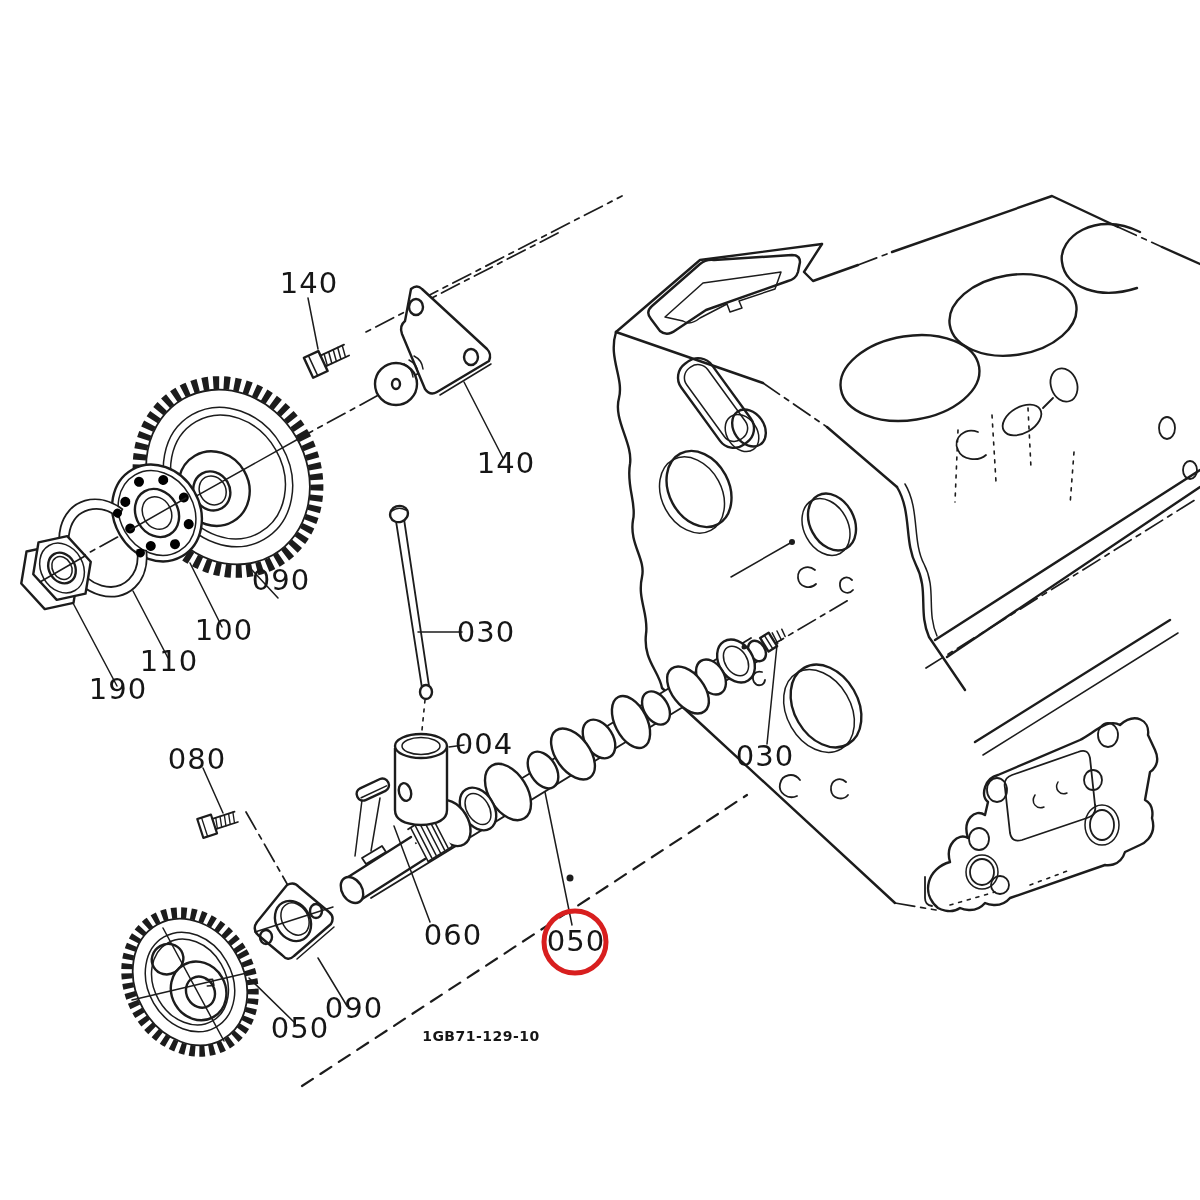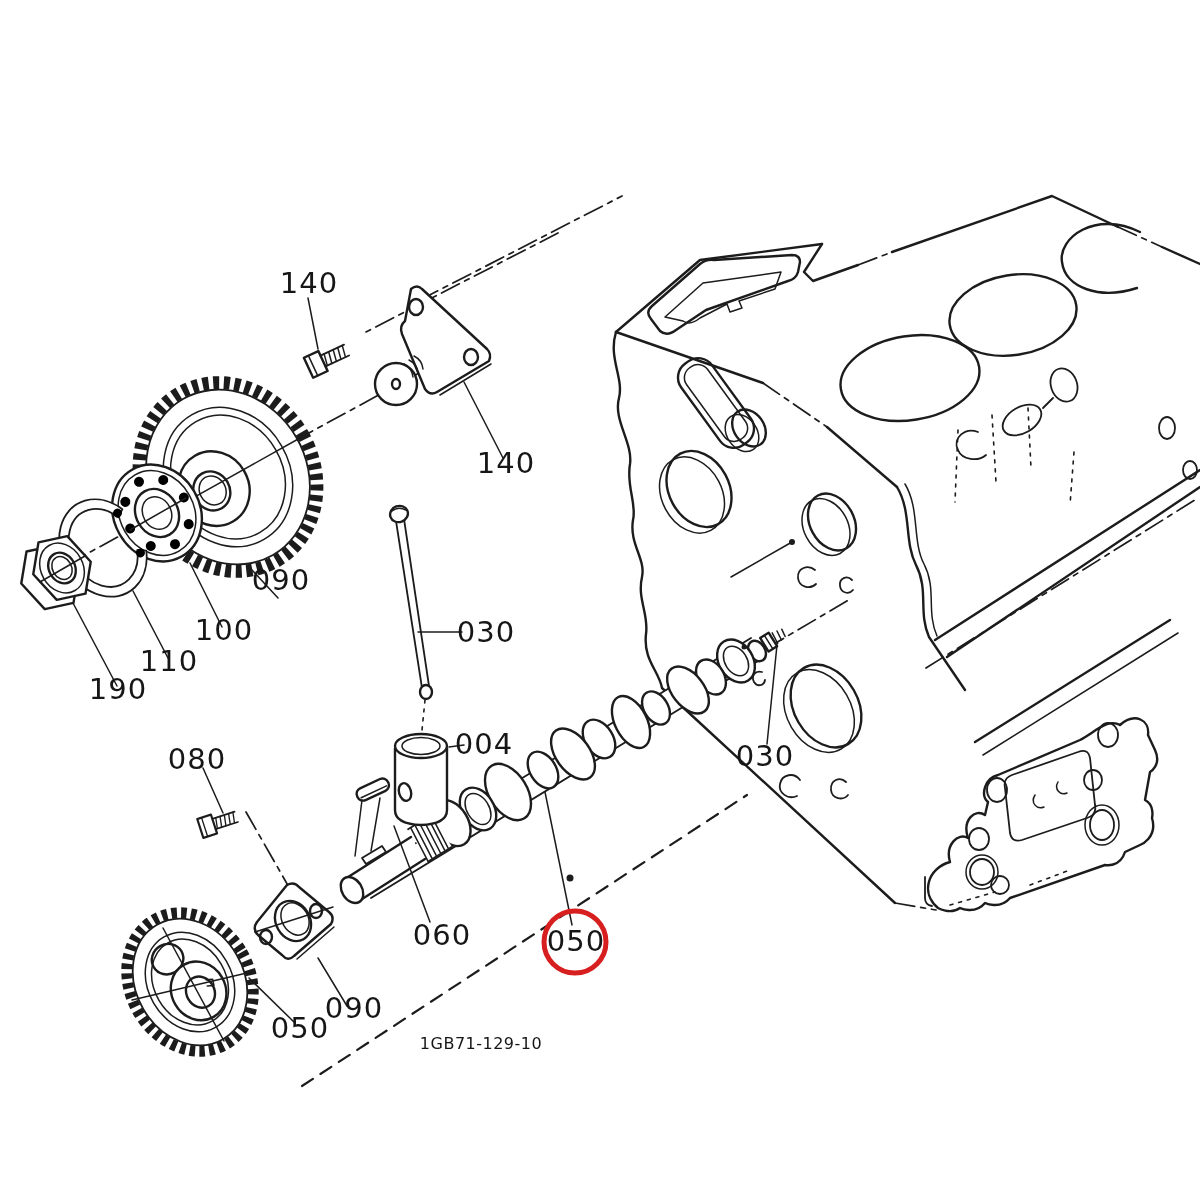--- a/index.html
+++ b/index.html
@@ -14,22 +14,22 @@
   .dd{stroke-dasharray:20 6 5 6;stroke-width:1.7;}
   .da{stroke-dasharray:13 9;stroke-width:2.2;}
   .do{stroke-dasharray:3 6;stroke-width:1.6;}
   .wh{fill:#ffffff;stroke:none;}
   .teeth{fill:#ffffff;stroke:#1c1c1c;stroke-width:13;stroke-dasharray:6 4.6;}
   .teeth2{fill:#ffffff;stroke:#1c1c1c;stroke-width:11;stroke-dasharray:5.5 4.2;}
   .dot{fill:#1c1c1c;stroke:none;}
   
   .lbl{position:absolute;transform:translate(-50%,-50%);font-size:29px;letter-spacing:1px;
        color:#161616;white-space:nowrap;line-height:1;cursor:default;}
-  .code{position:absolute;transform:translate(-50%,-50%);font-size:16px;letter-spacing:0.5px;
-        font-weight:normal;color:#161616;white-space:nowrap;line-height:1;margin-top:8px;}
+  .code{position:absolute;transform:translate(-50%,-50%);font-size:14px;letter-spacing:0.5px;
+        font-weight:bold;color:#161616;white-space:nowrap;line-height:1;}
 </style>
 </head>
 <body>
 
 <div class="stage">
 
 <svg width="1200" height="1200" viewBox="0 0 1200 1200">
 
   <g>
     <line class="k dd" x1="35" y1="582" x2="432" y2="366"></line>
@@ -318,21 +318,21 @@
   </g>
 
   <circle cx="575" cy="942" r="31" fill="none" stroke="#d81f1f" stroke-width="5"></circle>
 </svg>
 
   <div class="lbl" style="left:484px;top:744px">004</div>
   <div class="lbl" style="left:486px;top:632px">030</div>
   <div class="lbl" style="left:576px;top:941px">050</div>
   <div class="lbl" style="left:765px;top:756px">030</div>
   <div class="lbl" style="left:300px;top:1028px">050</div>
-  <div class="lbl" style="left:442px;top:935px">060</div>
+  <div class="lbl" style="left:453px;top:935px">060</div>
   <div class="lbl" style="left:354px;top:1008px">090</div>
   <div class="lbl" style="left:197px;top:759px">080</div>
   <div class="lbl" style="left:281px;top:580px">090</div>
   <div class="lbl" style="left:224px;top:630px">100</div>
   <div class="lbl" style="left:169px;top:661px">110</div>
   <div class="lbl" style="left:506px;top:463px">140</div>
   <div class="lbl" style="left:118px;top:689px">190</div>
   <div class="lbl" style="left:309px;top:283px">140</div>
 
   <div class="code" style="left:481px;top:1036px">1GB71-129-10</div>

